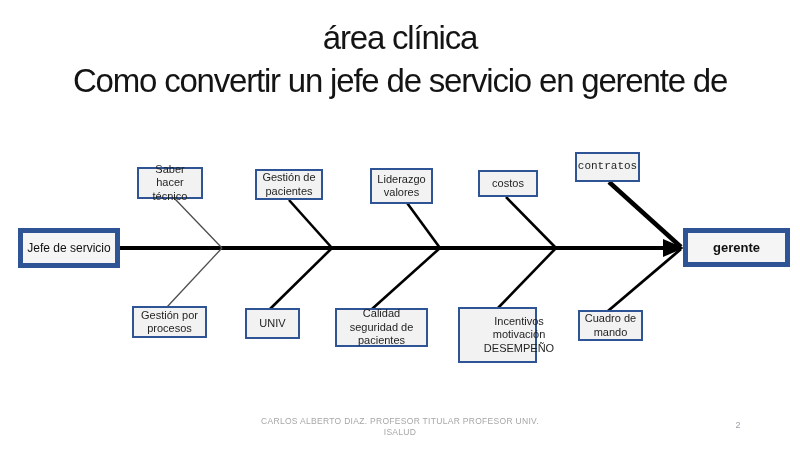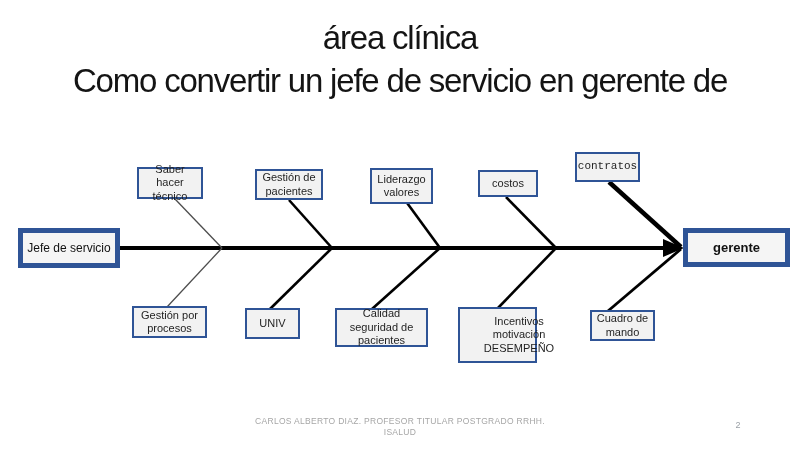--- a/index.html
+++ b/index.html
@@ -130,23 +130,23 @@
   </div>
   <div class="cause-box" style="left:245px; top:308px; width:55px; height:31px;">
     <span>UNIV</span>
   </div>
   <div class="cause-box" style="left:335px; top:308px; width:93px; height:39px;">
     <span>Calidad seguridad de pacientes</span>
   </div>
   <div class="cause-box" style="left:458px; top:307px; width:79px; height:56px;padding-left:46px;">
     <span>Incentivos motivación DESEMPEÑO</span>
   </div>
-  <div class="cause-box" style="left:590px; top:310px; width:65px; height:31px;">
+  <div class="cause-box" style="left:578px; top:310px; width:65px; height:31px;">
     <span>Cuadro de mando</span>
   </div>
 
   <div class="footer">
-    <div>CARLOS ALBERTO DIAZ. PROFESOR TITULAR POSTGRADO RRHH.</div>
+    <div>CARLOS ALBERTO DIAZ. PROFESOR TITULAR PROFESOR UNIV.</div>
     <div>ISALUD</div>
   </div>
   <div class="page-number">2</div>
 
 </div>
 
 </body></html>

